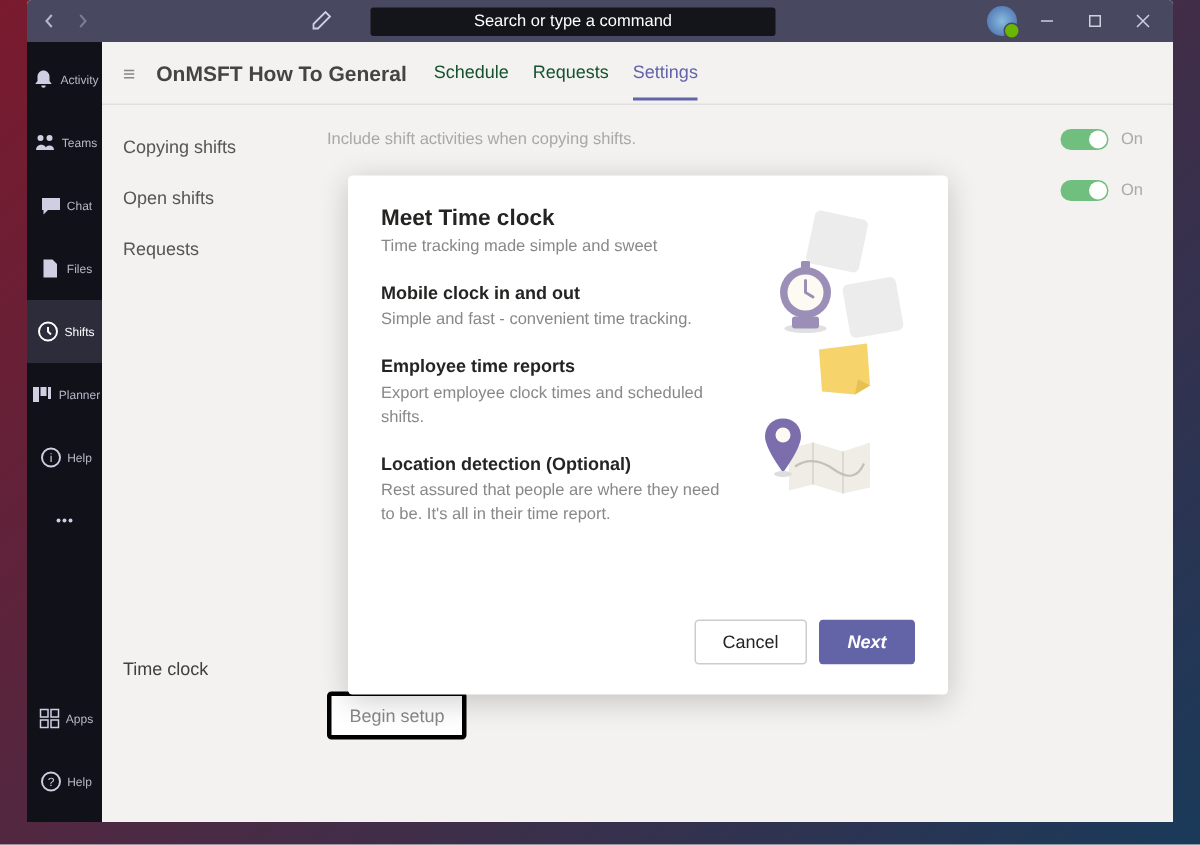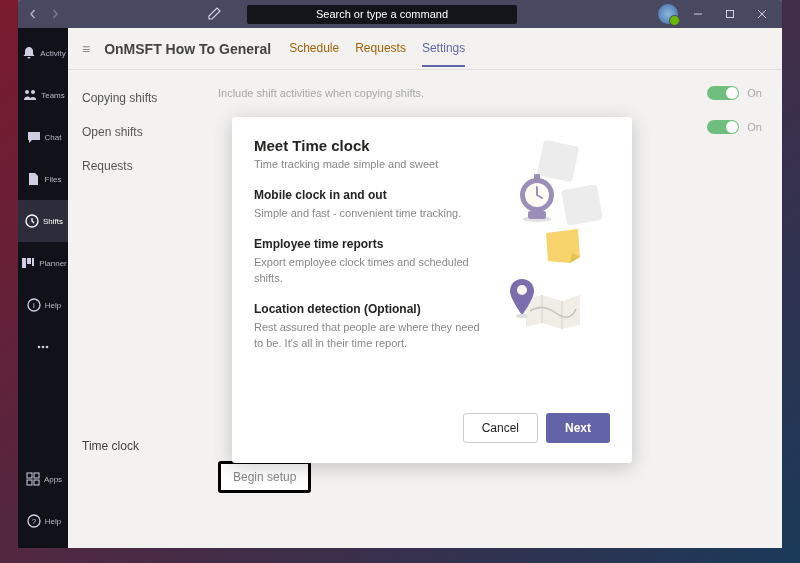--- a/index.html
+++ b/index.html
@@ -80,21 +80,21 @@
   display: flex;
   align-items: center;
   padding: 0 14px;
   gap: 14px;
   border-bottom: 1px solid #e1dfdd;
   color: #888;
 }
 .hamburger { font-size: 14px; color: #888; }
 .channel-title { font-weight: 700; font-size: 14px; color: #444; }
 .tabs { display: flex; gap: 16px; font-size: 12px; margin-left: 4px; }
-.tab { cursor: pointer; padding-bottom: 10px; padding-top: 10px; color: #a16207; }
+.tab { cursor: pointer; padding-bottom: 10px; padding-top: 10px; color: #14532d; }
 .tab.active { color: #6264a7; border-bottom: 2px solid #6264a7; margin-bottom: -1px; }
 
 .settings-area {
   flex: 1;
   display: flex;
   color: #555;
   position: relative;
 }
 .settings-list {
   width: 150px;
@@ -135,21 +135,21 @@
 .modal-right { width: 110px; position: relative; }
 .illus { position: absolute; }
 .clock { width: 42px; height: 52px; left: 16px; top: 34px; }
 .note { width: 40px; height: 40px; left: 42px; top: 90px; }
 .pin { width: 28px; height: 42px; left: 8px; top: 140px; }
 .map { width: 62px; height: 44px; left: 22px; top: 152px; }
 .bg-tile { width: 36px; height: 36px; background: #ececec; border-radius: 4px; transform: rotate(12deg); }
 .modal-footer { display: flex; justify-content: flex-end; gap: 8px; }
 .btn { padding: 7px 18px; border-radius: 3px; font-size: 12px; cursor: pointer; border: 1px solid transparent; }
 .btn-cancel { background: #fff; color: #252423; border-color: #ccc; }
-.btn-primary { background: #6264a7; color: #fff; font-weight: 600; }
+.btn-primary { background: #6264a7; color: #fff; font-weight: 600; font-style: italic; }
 </style>
 </head>
 <body>
 
 <div class="window">
 
   <div class="title-bar">
     <div class="nav-arrows">
       <div class="nav-btn">
         <svg width="10" height="10" viewBox="0 0 10 10">

